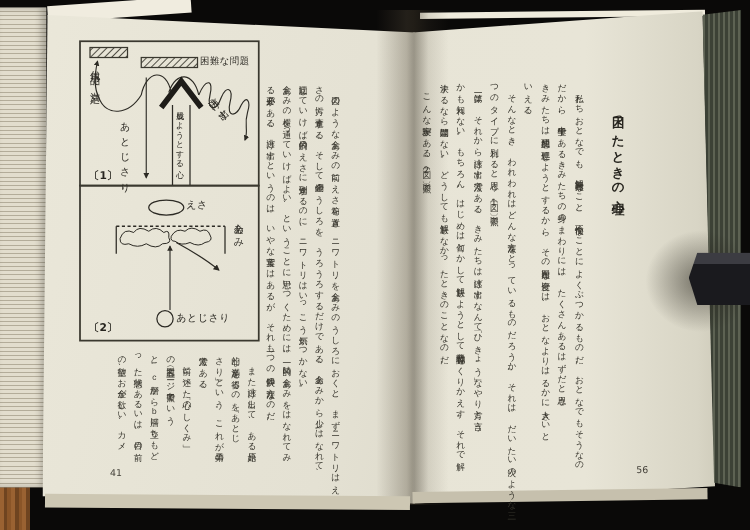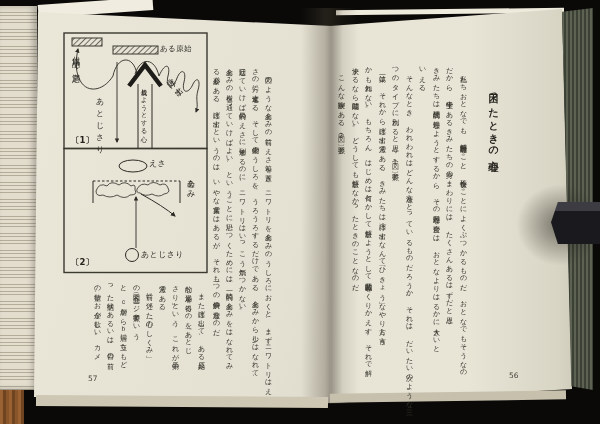--- a/index.html
+++ b/index.html
@@ -92,21 +92,21 @@
     <ellipse cx="70" cy="134" rx="14" ry="6" fill="none" stroke="#2c2a24" stroke-width="1"></ellipse>
     <path d="M30,149 H117" fill="none" stroke="#2c2a24" stroke-width="1.2" stroke-dasharray="2.5,2"></path>
     <path d="M30,149 V171 M117,149 V171" fill="none" stroke="#2c2a24" stroke-width="1"></path>
     <path d="M33,159 Q36,150 44,154 Q48,148 56,153 Q62,148 68,154 Q73,151 72,158 Q75,163 67,163 Q62,168 54,163 Q47,167 40,163 Q33,165 33,159 Z" fill="none" stroke="#2c2a24" stroke-width="0.8"></path>
     <path d="M74,157 Q78,150 85,153 Q90,148 97,153 Q103,150 105,156 Q108,161 101,162 Q96,166 89,162 Q82,165 77,161 Q73,161 74,157 Z" fill="none" stroke="#2c2a24" stroke-width="0.8"></path>
     <path d="M78,162 Q100,174 112,184" fill="none" stroke="#2c2a24" stroke-width="1" marker-end="url(#ah)"></path>
     <path d="M73,216 L73,165" fill="none" stroke="#2c2a24" stroke-width="0.9" marker-end="url(#ah)"></path>
     <circle cx="69" cy="223" r="6.5" fill="none" stroke="#2c2a24" stroke-width="1"></circle>
   </svg>
 
-  <div class="dlabel" style="left:160px;top:44px;">ある原始</div>
+  <div class="dlabel" style="left:160px;top:44px;">困難な問題</div>
   <div class="dlabel-v" style="left:69px;top:50px;letter-spacing:2px;">代用品で満足</div>
   <div class="dlabel-v" style="left:93px;top:92px;letter-spacing:3px;">あとじさり</div>
   <div class="dlabel-v" style="left:139px;top:84px;font-size:6.5px;letter-spacing:.3px;">成長しようとする心</div>
   <div class="dlabel-v" style="left:157px;top:76px;letter-spacing:1.5px;transform:rotate(-42deg);transform-origin:50% 0;">逃げ出す</div>
   <div class="figno" style="left:71px;top:135px;">〔1〕</div>
   <div class="dlabel" style="left:149px;top:158px;font-size:8px;text-align:center;">えさ</div>
   <div class="dlabel-v" style="left:184px;top:173px;letter-spacing:1px;">金あみ</div>
   <div class="dlabel" style="left:141px;top:249px;font-size:8px;">あとじさり</div>
   <div class="figno" style="left:71px;top:257px;">〔2〕</div>
 
@@ -119,21 +119,21 @@
   <div class="vcol" style="left:194px;top:288px;">また逃げ出して、ある原始</div>
   <div class="vcol" style="left:181px;top:280px;">的な満足を得るのを「あとじ</div>
   <div class="vcol" style="left:168px;top:280px;">さり」という。これが第二の</div>
   <div class="vcol" style="left:155px;top:280px;">方法である。</div>
   <div class="vcol" style="left:142px;top:288px;">前に述べた「心のしくみ」</div>
   <div class="vcol" style="left:129px;top:280px;">の図（三五ページ参照）でいう</div>
   <div class="vcol" style="left:116px;top:280px;">と、ｃ層からｂ層に立ちもど</div>
   <div class="vcol" style="left:103px;top:280px;">った状態、あるいは、目の前</div>
   <div class="vcol" style="left:90px;top:280px;">の欲望、お金が欲しい、カメ</div>
 
-  <div class="pagenum" style="left:88px;top:374px;">57</div>
+  <div class="pagenum" style="left:88px;top:374px;">41</div>
 
   <div class="vtitle" style="left:486px;top:86px;">困ったときの心理</div>
 
   <div class="vcol" style="left:456px;top:70px;">私たちおとなでも、解決困難なこと、不愉快なことによくぶつかるものだ。おとなでもそうなの</div>
   <div class="vcol" style="left:442px;top:62px;">だから、中学生であるきみたちの身のまわりには、たくさんあるはずだと思う。</div>
   <div class="vcol" style="left:429px;top:62px;">きみたちは理想的に処理しようとするから、その困難な度合いは、おとなよりはるかに大きいと</div>
   <div class="vcol" style="left:415px;top:62px;">いえる。</div>
   <div class="vcol" style="left:402px;top:70px;">そんなとき、われわれはどんな方法をとっているものだろうか。それは、だいたい次のような三</div>
   <div class="vcol" style="left:388px;top:62px;">つのタイプに別れると思う。〈図〔1〕参照〉</div>
   <div class="vcol" style="left:375px;top:70px;">第一は、それから逃げ出す方法である。きみたちは逃げ出すなんて「ひきょう」なやり方と言う</div>

